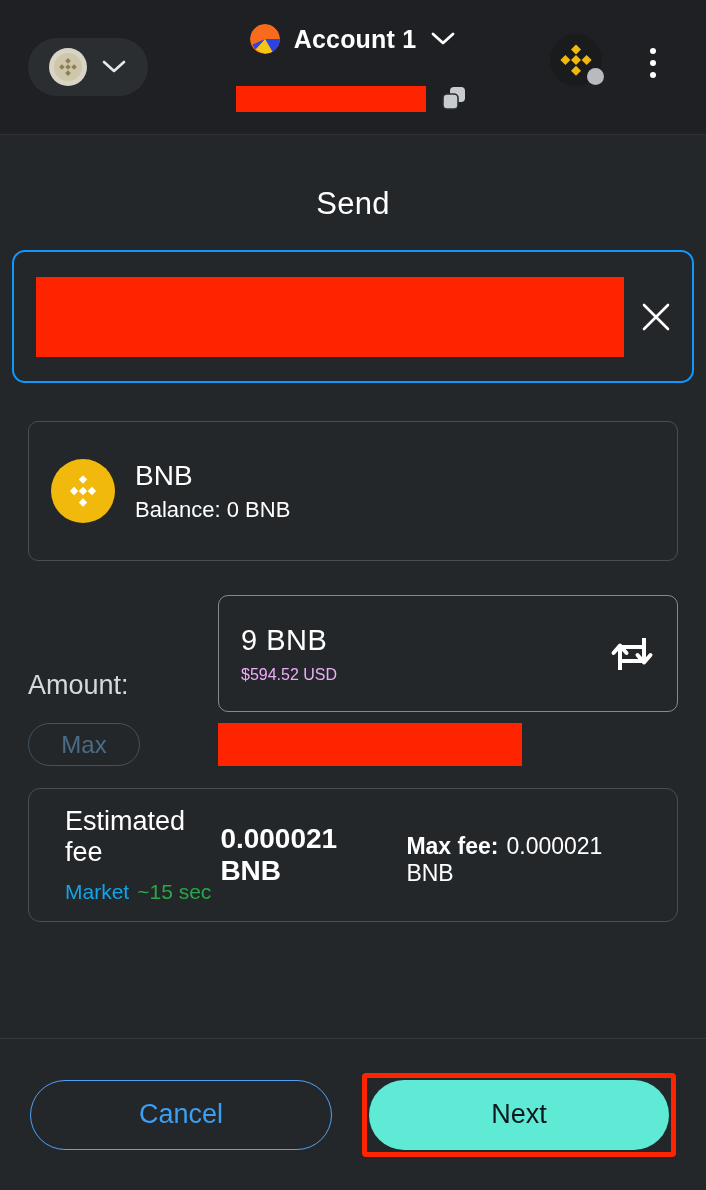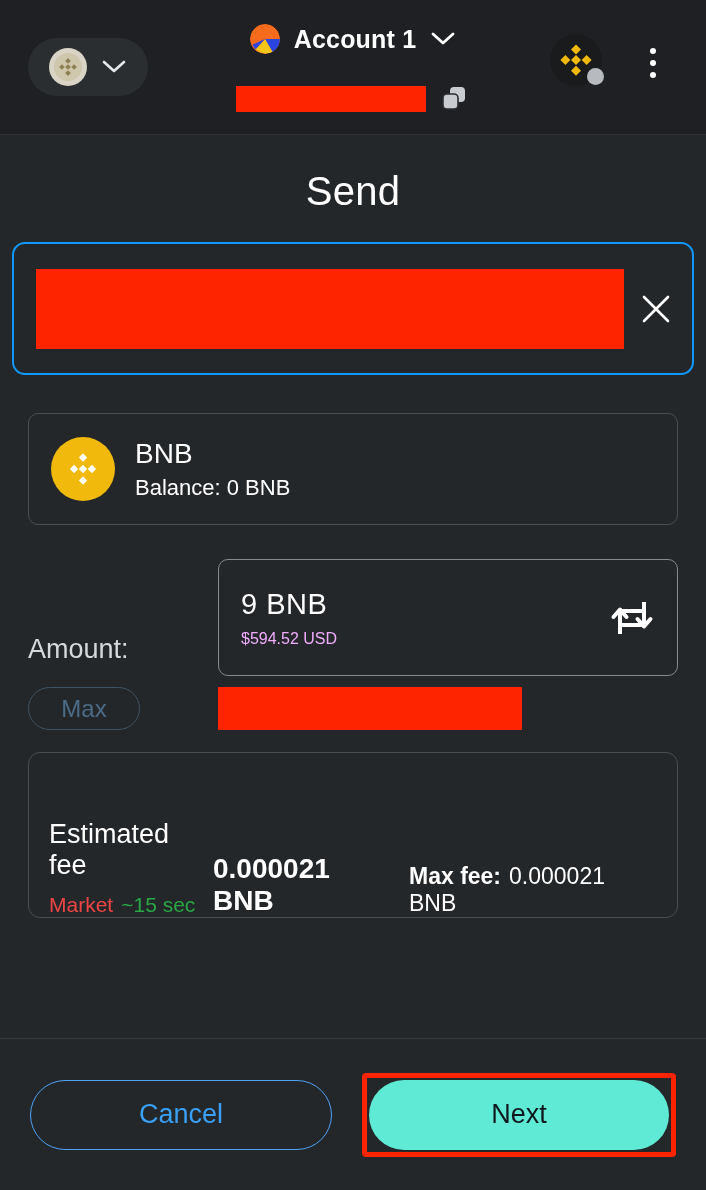--- a/index.html
+++ b/index.html
@@ -146,22 +146,22 @@
 
   
   .content {
     flex: 1 1 auto;
     position: relative;
   }
 
   .page-title {
     text-align: center;
     color: #ffffff;
-    font-size: 40px;
-    margin-top: 34px;
+    font-size: 31px;
+    margin-top: 51px;
     letter-spacing: .3px;
   }
 
   .address-field {
     margin: 28px 12px 0 12px;
     height: 133px;
     border: 2px solid #1098fc;
     border-radius: 13px;
     display: flex;
     align-items: center;
@@ -214,21 +214,21 @@
     color: #d6d9dc;
     font-size: 27px;
     width: 190px;
     flex: 0 0 190px;
     padding-top: 42px;
   }
   .row-asset .field-label { padding-top: 44px; }
 
   .asset-box {
     flex: 1 1 auto;
-    height: 112px;
+    height: 140px;
     border: 1px solid #4a4e52;
     border-radius: 10px;
     display: flex;
     align-items: center;
     padding: 0 22px;
     gap: 20px;
   }
   .coin {
     width: 64px;
     height: 64px;
@@ -289,32 +289,32 @@
   .amount-warning {
     margin-top: 11px;
     width: 304px;
     height: 43px;
     background: #fe2400;
   }
 
   
   .fee-box {
     margin: 22px 28px 0 28px;
-    height: 166px;
+    height: 134px;
     border: 1px solid #4a4e52;
     border-radius: 12px;
     display: flex;
-    align-items: flex-end;
+    align-items: center;
     justify-content: space-between;
-    padding: 0 20px;
+    padding: 0 36px;
   }
   .fee-left { display: flex; flex-direction: column; gap: 12px; }
   .fee-title { color: #ffffff; font-size: 27px; }
   .fee-sub { font-size: 21px; }
-  .fee-sub .market { color: #ef4444; }
+  .fee-sub .market { color: #0ea5e9; }
   .fee-sub .speed { color: #28a745; margin-left: 8px; }
   .fee-right { display: flex; align-items: flex-end; gap: 12px; }
   .fee-amount { color: #ffffff; font-size: 28px; font-weight: bold; }
   .fee-max { color: #ffffff; font-size: 23px; }
   .fee-max b { font-weight: bold; }
   .fee-max span { font-weight: normal; margin-left: 8px; }
 
   
   .footer {
     flex: 0 0 auto;

